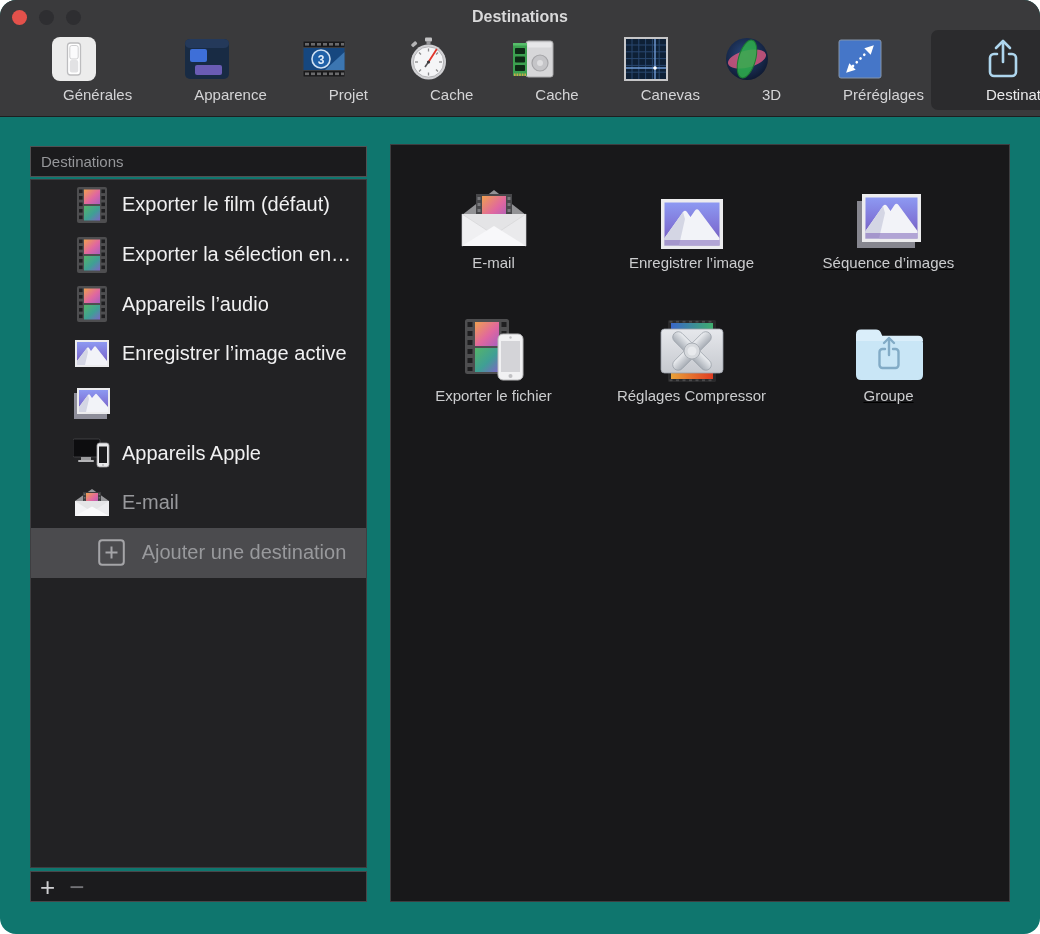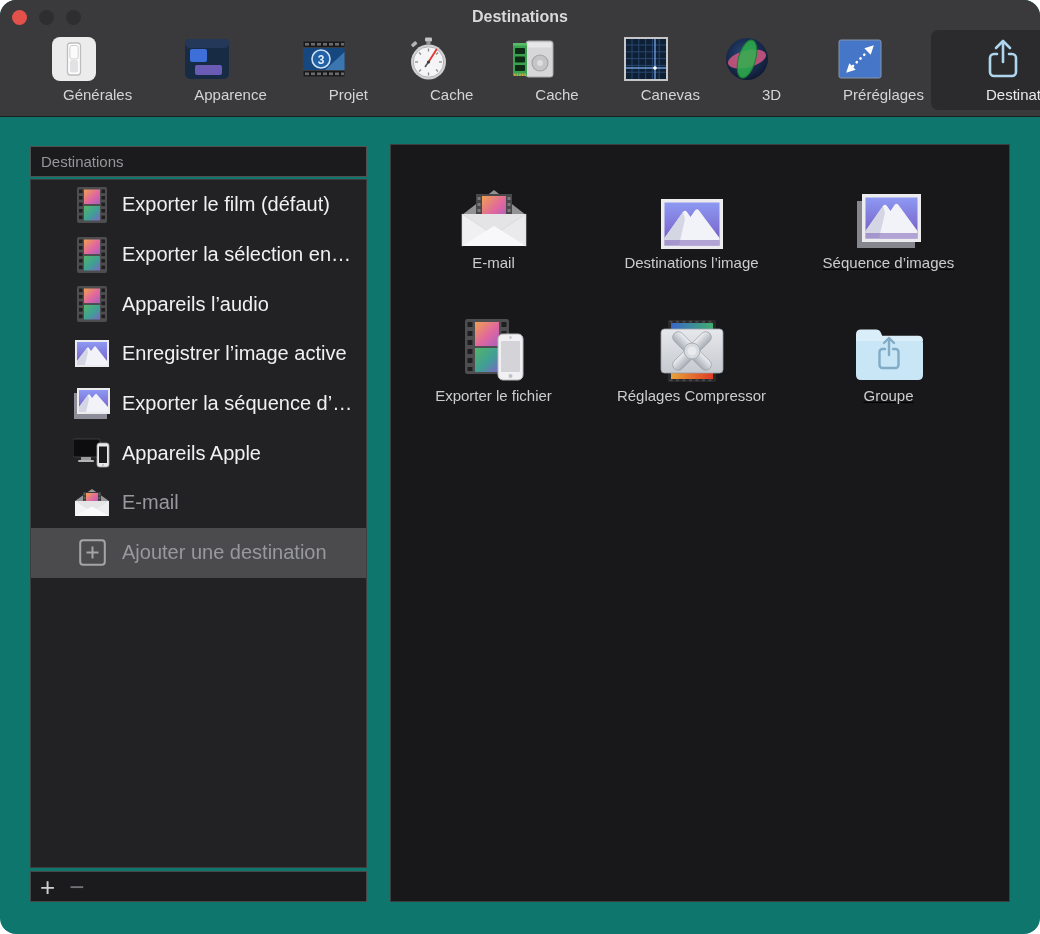--- a/index.html
+++ b/index.html
@@ -17,21 +17,21 @@
   .tb-item.selected{background:#2b2b2d;}
   .tb-icon{height:50px;display:flex;align-items:center;justify-content:center;}
   .tb-label{font-size:15px;color:#d4d4d6;margin-top:2px;white-space:nowrap;margin-left:48px;}
   .tb-item.selected .tb-label{color:#e9e9ea;}
 
   
   .sb-header{position:absolute;left:30px;top:146px;width:337px;height:31px;background:#1b1b1d;border:1px solid #505053;box-sizing:border-box;display:flex;align-items:center;}
   .sb-header span{font-size:15px;color:#96979a;margin-left:10px;}
   .sb-list{position:absolute;left:30px;top:179px;width:337px;height:689px;background:#222224;border:1px solid #3e3e41;box-sizing:border-box;overflow:hidden;}
   .sb-row{height:49.7px;display:flex;align-items:center;}
-  .sb-row.selected{background:#4b4b4e;}
+  .sb-row.selected{background:#4b4b4e;justify-content:center;}
   .sb-icon{width:38px;margin-left:42px;display:flex;align-items:center;justify-content:center;flex:none;}
   .sb-text{font-size:20px;color:#f0f0f1;margin-left:11px;white-space:nowrap;}
   .sb-row.dimmed .sb-text{color:#98999c;}
   .sb-footer{position:absolute;left:30px;top:871px;width:337px;height:31px;background:#1b1b1d;border:1px solid #47474a;box-sizing:border-box;display:flex;align-items:center;}
   .btn-add{font-size:26px;font-weight:300;color:#cfcfd1;margin-left:9px;line-height:20px;}
   .btn-remove{font-size:26px;font-weight:300;color:#737377;margin-left:14px;line-height:20px;}
 
   
   .main-panel{position:absolute;left:390px;top:144px;width:620px;height:758px;background:#18181a;border:1px solid #3e3e41;box-sizing:border-box;}
   .p-item{position:absolute;width:197px;text-align:center;}
@@ -357,21 +357,20 @@
     <div class="sb-row">
       <div class="sb-icon">
         <svg width="38" height="31" viewBox="0 0 38 31">
           <rect x="1" y="5" width="33" height="26" fill="#8e8e9a"></rect>
           <rect x="4" y="0" width="33" height="26" fill="#ececee"></rect>
           <rect x="6" y="2" width="29" height="22" fill="url(#sky)"></rect>
           <path d="M6 19 L15 7 Q16 5.5 17 7 L19 10 L22 6.5 Q23 5 24 6.5 L35 19 L35 24 L6 24 Z" fill="#f2f3f8"></path>
           <path d="M6 19 L15 7 L16 11 L13 24 L6 24 Z" fill="#d4d6e4"></path>
         </svg>
       </div>
-      <div class="sb-text">Exporter la séquence d’…</div>
     </div>
 
     <div class="sb-row">
       <div class="sb-icon">
         <svg width="38" height="30" viewBox="0 0 38 30">
           <rect x="0" y="1" width="27" height="18" rx="1.5" fill="#0d0d0f" stroke="#4a4a4c" stroke-width="0.8"></rect>
           <rect x="8" y="19" width="10" height="3" fill="#9a9a9c"></rect>
           <rect x="5" y="22" width="16" height="2" rx="1" fill="#b5b5b7"></rect>
           <rect x="24" y="5" width="12" height="24" rx="2.5" fill="#e9e9eb" stroke="#9d9da0" stroke-width="0.8"></rect>
           <rect x="26" y="8.5" width="8" height="16.5" fill="#1b1b1d"></rect>
@@ -452,21 +451,21 @@
     <div class="p-item c2 r1">
       <div class="p-icon">
         <svg width="62" height="50" viewBox="0 0 62 50">
           <rect width="62" height="50" fill="#ececee"></rect>
           <rect x="3.5" y="3.5" width="55" height="43" fill="url(#sky)"></rect>
           <path d="M3.5 39 L22 13 Q24 10.5 26 13 L29.5 18 L34 11.5 Q36 9 38 11.5 L58.5 39 L58.5 46.5 L3.5 46.5 Z" fill="#f2f3f8"></path>
           <path d="M3.5 39 L22 13 L24 20 L18 46.5 L3.5 46.5 Z" fill="#d4d6e4"></path>
           <rect x="3.5" y="41" width="55" height="5.5" fill="#7c63b8" opacity="0.55"></rect>
         </svg>
       </div>
-      <div class="p-label">Destinations l’image</div>
+      <div class="p-label">Enregistrer l’image</div>
     </div>
 
     <div class="p-item c3 r1">
       <div class="p-icon">
         <svg width="66" height="56" viewBox="0 0 66 56">
           <rect x="1" y="8" width="58" height="47" fill="#86868f"></rect>
           <rect x="6" y="1" width="59" height="48" fill="#ececee"></rect>
           <rect x="9.5" y="4.5" width="52" height="41" fill="url(#sky)"></rect>
           <path d="M9.5 38 L27 13 Q29 10.5 31 13 L34.5 18 L38.5 12 Q40.5 9.5 42.5 12 L61.5 38 L61.5 45.5 L9.5 45.5 Z" fill="#f2f3f8"></path>
           <path d="M9.5 38 L27 13 L29 20 L23 45.5 L9.5 45.5 Z" fill="#d4d6e4"></path>

